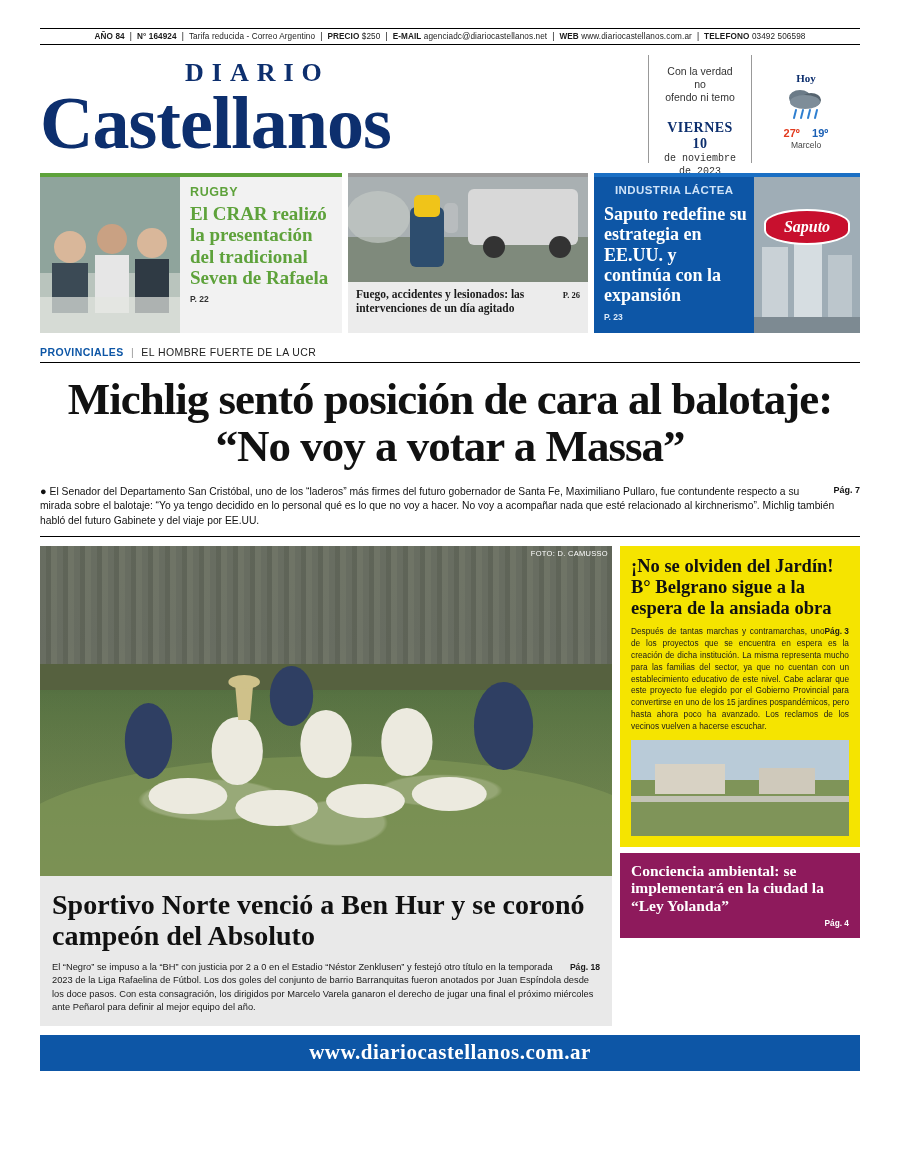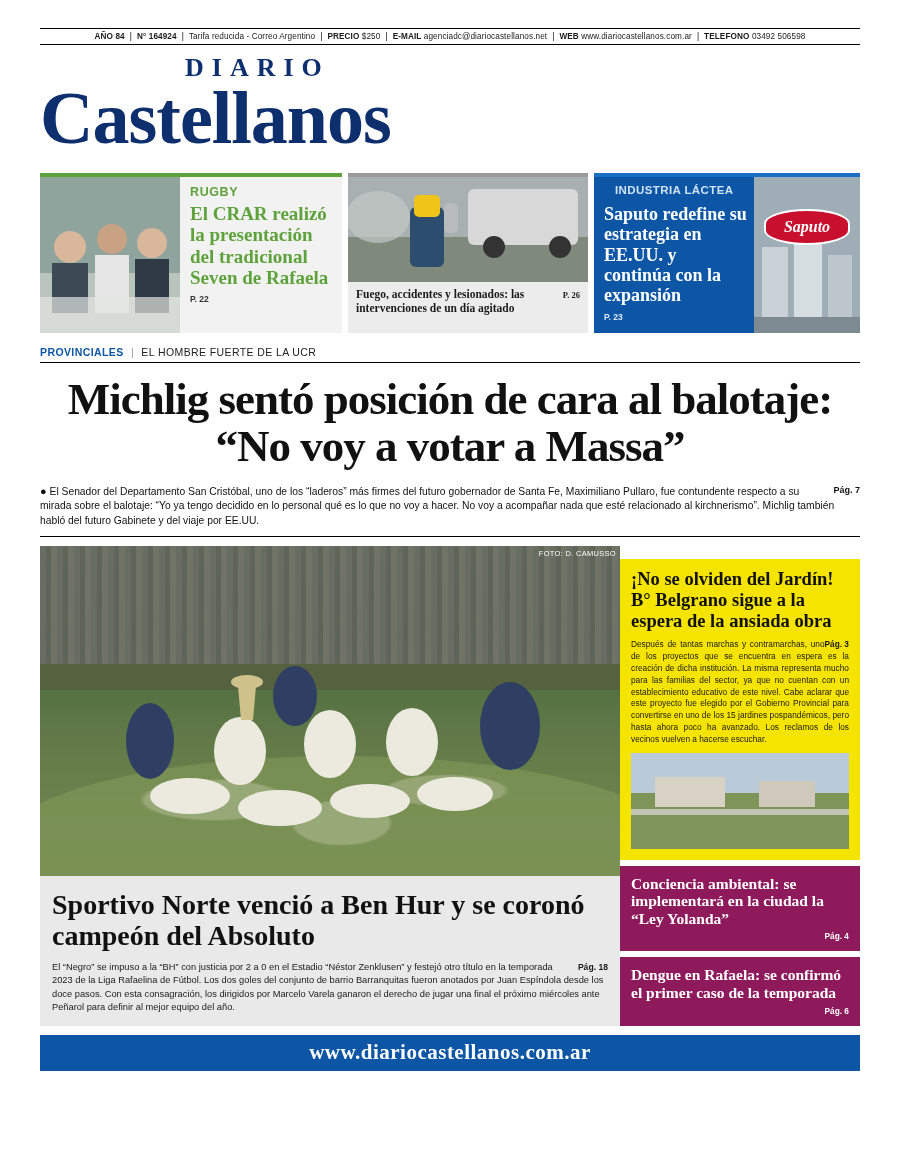--- a/index.html
+++ b/index.html
@@ -19,21 +19,21 @@
     margin-top: 28px;
     height: 17px;
     display: flex; align-items: center; justify-content: center;
     font-size: 8.2px; letter-spacing: .1px;
   }
   .topbar span { white-space: nowrap; }
   .topbar .sep { margin: 0 5px; color:#000; }
   .b { font-weight: bold; }
 
   
-  .masthead { display: flex; align-items: flex-start; padding-top: 10px; height: 118px; flex-direction: column; }
+  .masthead { display: flex; align-items: center; padding-top: 10px; height: 118px; }
   .mast-left { flex: 0 0 600px; }
   .diario {
     font-family: "Liberation Serif", serif;
     font-size: 26px; letter-spacing: 8px;
     color: #0d2f6e; font-weight: bold;
     margin-left: 145px; line-height: 1;
   }
   .castellanos {
     font-family: "Liberation Serif", serif;
     font-size: 74px; font-weight: bold; color: #0d2f6e;
@@ -104,21 +104,21 @@
     margin-top: 13px; text-align: center; color: #111;
   }
   .lead-bajada {
     margin-top: 13px; font-size: 10.3px; line-height: 1.42; color: #111;
     border-bottom: 1px solid #000; padding-bottom: 8px; position: relative;
   }
   .lead-bajada .bullet { font-size: 11px; }
   .lead-bajada .pag { float: right; font-weight: bold; font-size: 9px; margin-left: 8px;}
 
   
-  .lower { display: flex; gap: 0; margin-top: 9px; align-items: flex-end; }
+  .lower { display: flex; gap: 8px; margin-top: 9px; }
   .col-main { flex: 1; }
   .col-side { flex: 0 0 240px; }
 
   .mainphoto {
     height: 330px; position: relative;
     background: linear-gradient(180deg,#4b6b3f 0%, #3f5d38 28%, #5d7a46 45%, #7e9255 100%);
     overflow: hidden;
   }
   .mainphoto .crowd { position:absolute; top:0; left:0; right:0; height:120px;
     background: repeating-linear-gradient(90deg,#6c6f66 0 6px,#55584f 6px 11px,#7d8073 11px 17px);
@@ -355,24 +355,20 @@
             <rect y="56" width="218" height="6" fill="#c3c3b6"></rect>
           </svg>
         </div>
       </div>
 
       <div class="purplebox">
         <h3>Conciencia ambiental: se implementará en la ciudad la “Ley Yolanda”</h3>
         <span class="pag">Pág. 4</span>
       </div>
 
-      <div class="purplebox">
-        <h3>Dengue en Rafaela: se confirmó el primer caso de la temporada</h3>
-        <span class="pag">Pág. 6</span>
-      </div>
 
     </div>
   </div>
 
   <div class="footer">
     <span>www.diariocastellanos.com.ar</span>
   </div>
 
 </div>
 

